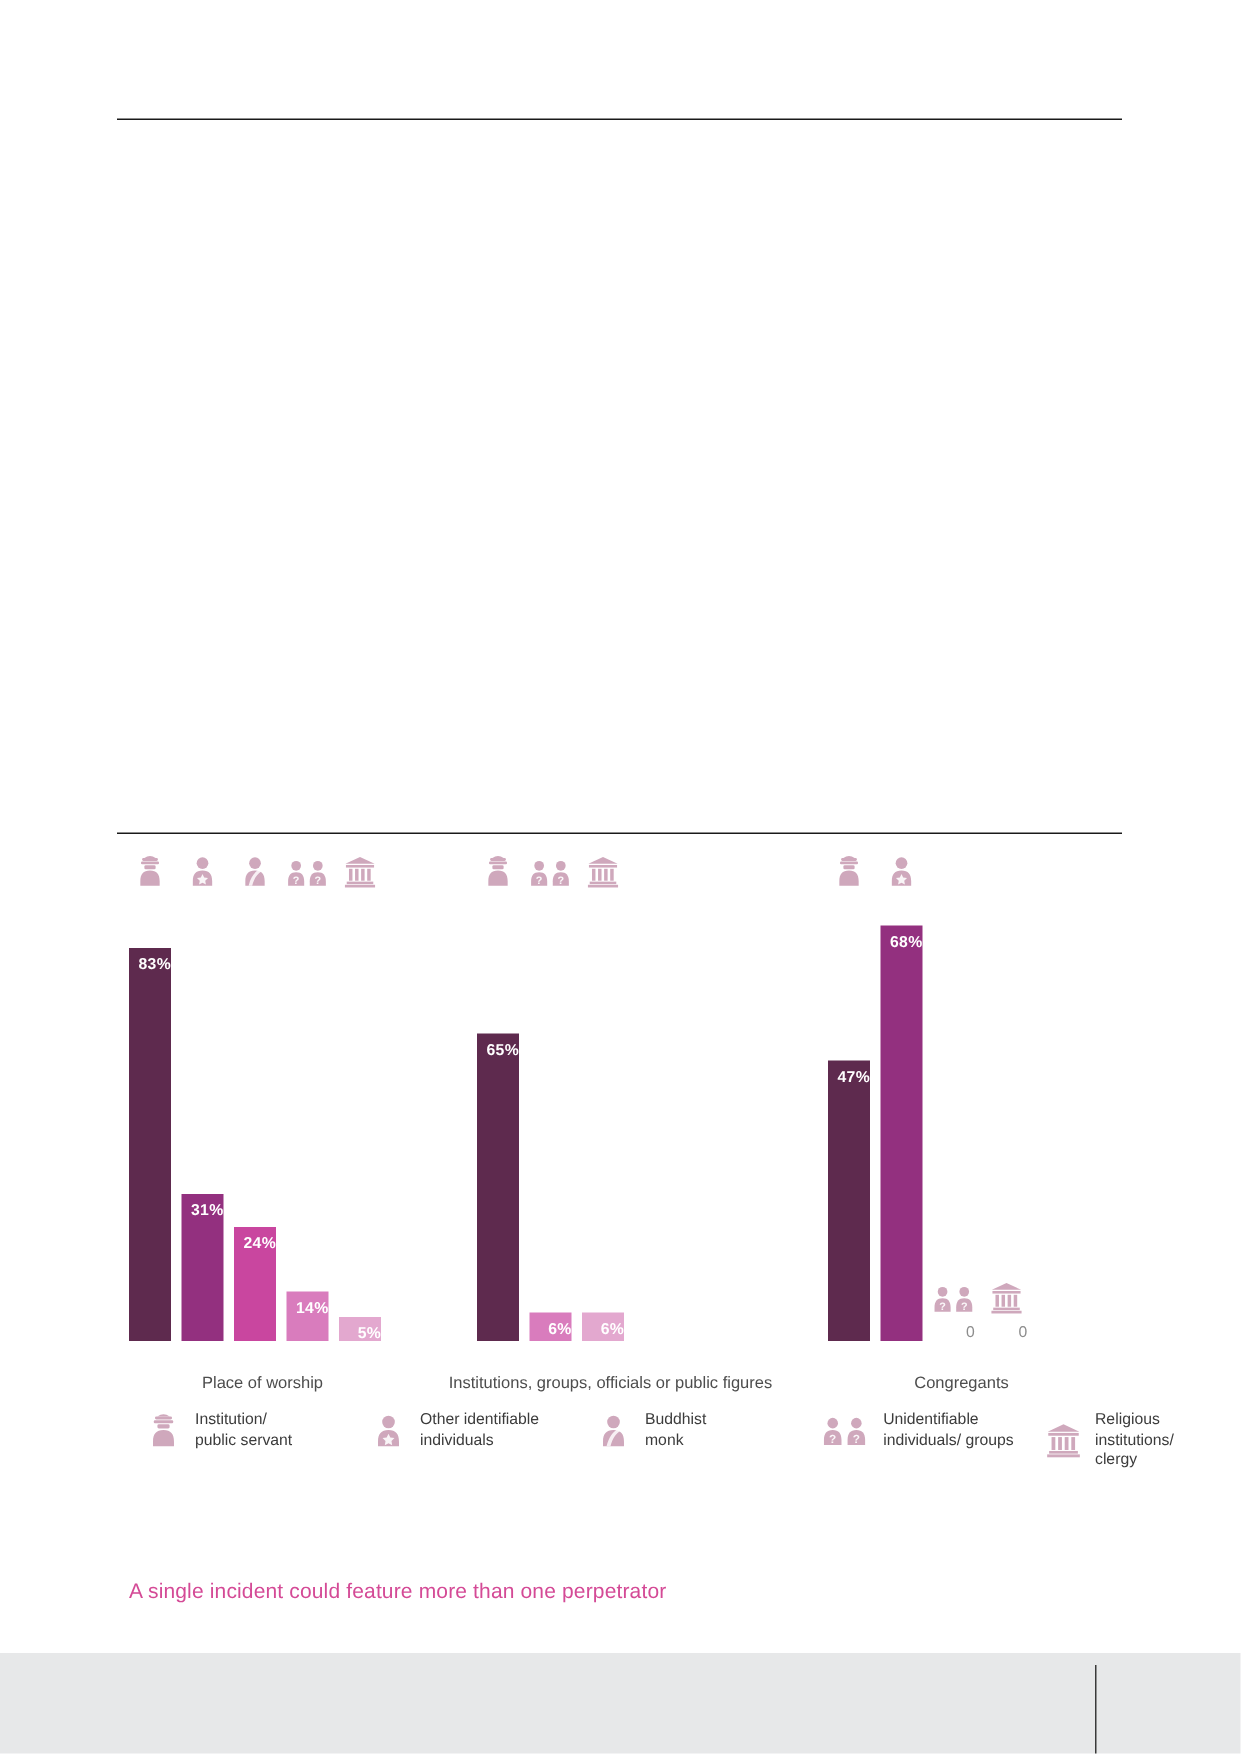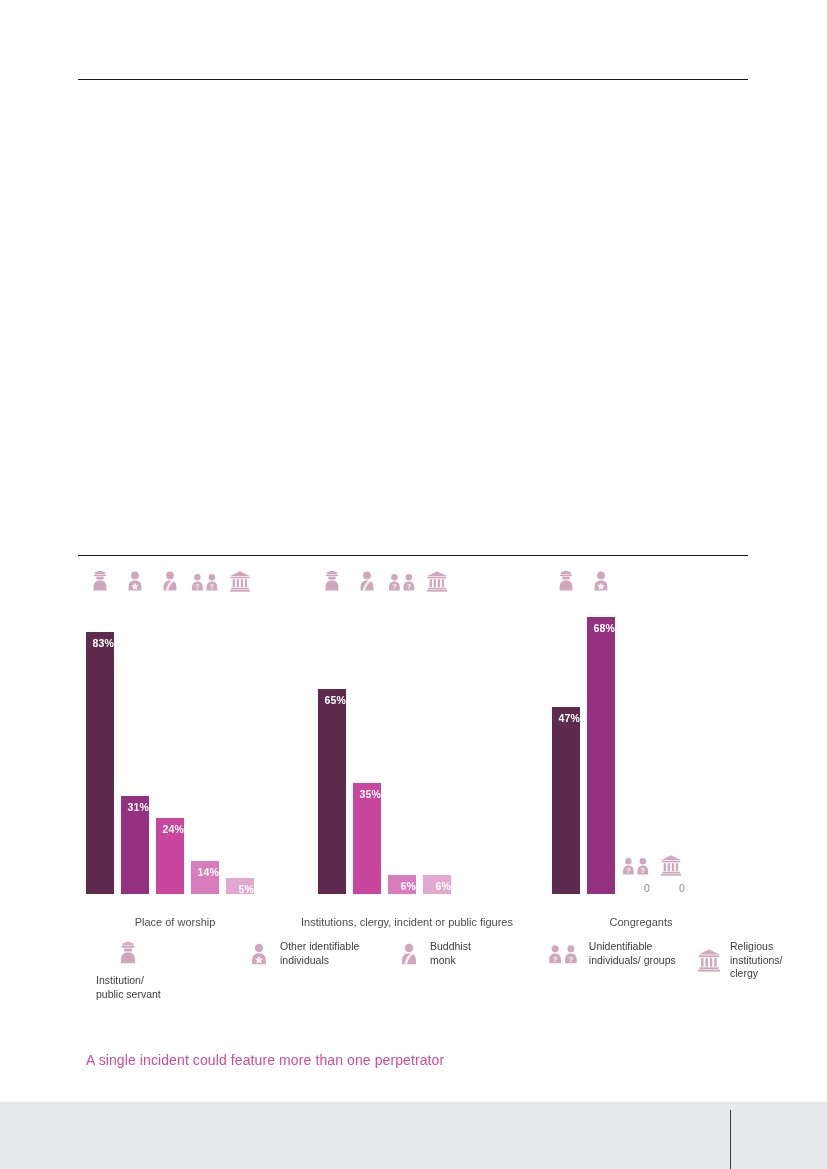--- a/index.html
+++ b/index.html
@@ -249,30 +249,20 @@
         <path d="M11 4 q5-3.4 10 0 z" fill="#cfa8bc"></path>
         <rect x="8" y="7.2" width="16" height="2.4" rx="1" fill="#cfa8bc"></rect>
         <rect x="11" y="10.4" width="10" height="3.6" rx="1.2" fill="#cfa8bc"></rect>
         <path d="M16 15.2 c-6 0-8.6 3.4-8.6 9.4 v4 h17.2 v-4 c0-6-2.6-9.4-8.6-9.4 z" fill="#cfa8bc"></path>
       </svg></span>
             <div class="bar" style="height: 205.4px; background: rgb(94, 42, 78);">
               <span class="bar-value">65%</span>
             </div>
           </div>
           <div class="barcell">
-            <span class="icon-holder"><svg width="24" height="24" viewBox="0 0 32 32">
-        <circle cx="16" cy="8.6" r="5.2" fill="#cfa8bc"></circle>
-        <path d="M16 15.2 c-6 0-8.6 3.4-8.6 9.4 v4 h17.2 v-4 c0-6-2.6-9.4-8.6-9.4 z" fill="#cfa8bc"></path>
-        <path d="M21.6 16.1 c-3.4 2.1-6.4 5.9-8.1 12.5 h-3.2 c1.9-7.9 5.6-12.2 9.3-14.3 z" fill="#ffffff" opacity="0.82"></path>
-      </svg></span>
-            <div class="bar" style="height: 110.6px; background: rgb(201, 70, 159);">
-              <span class="bar-value">35%</span>
-            </div>
-          </div>
-          <div class="barcell">
             <span class="icon-holder"><svg width="31.9" height="22" viewBox="0 0 46 32">
         <circle cx="12" cy="9" r="4.7" fill="#cfa8bc"></circle>
         <path d="M12 15.2 c-5.4 0-7.8 3.2-7.8 8.8 v4.4 h15.6 v-4.4 c0-5.6-2.4-8.8-7.8-8.8 z" fill="#cfa8bc"></path>
         <circle cx="33" cy="9" r="4.7" fill="#cfa8bc"></circle>
         <path d="M33 15.2 c-5.4 0-7.8 3.2-7.8 8.8 v4.4 h15.6 v-4.4 c0-5.6-2.4-8.8-7.8-8.8 z" fill="#cfa8bc"></path>
         <text x="12" y="26.4" font-family="Liberation Sans, sans-serif" font-size="10.5" font-weight="bold" fill="#ffffff" text-anchor="middle" opacity="0.9">?</text>
         <text x="33" y="26.4" font-family="Liberation Sans, sans-serif" font-size="10.5" font-weight="bold" fill="#ffffff" text-anchor="middle" opacity="0.9">?</text>
       </svg></span>
             <div class="bar" style="height: 18.96px; background: rgb(217, 124, 189);">
               <span class="bar-value">6%</span>
@@ -287,21 +277,21 @@
         <rect x="17.0" y="13.6" width="3.1" height="10.6" fill="#cfa8bc"></rect>
         <rect x="22.4" y="13.6" width="3.1" height="10.6" fill="#cfa8bc"></rect>
         <rect x="4.2" y="25.0" width="23.6" height="2.2" fill="#cfa8bc"></rect>
         <rect x="2.6" y="27.8" width="26.8" height="2.4" fill="#cfa8bc"></rect>
       </svg></span>
             <div class="bar" style="height: 18.96px; background: rgb(227, 168, 207);">
               <span class="bar-value">6%</span>
             </div>
           </div>
         </div>
-        <div class="group-label">Institutions, clergy, incident or public figures</div>
+        <div class="group-label">Institutions, groups, officials or public figures</div>
       </div>
       <div class="group" style="left: 474px; width: 178px;">
         <div class="bars">
           <div class="barcell">
             <span class="icon-holder"><svg width="24" height="24" viewBox="0 0 32 32">
         <rect x="9" y="4" width="14" height="2.6" rx="1.2" fill="#cfa8bc"></rect>
         <path d="M11 4 q5-3.4 10 0 z" fill="#cfa8bc"></path>
         <rect x="8" y="7.2" width="16" height="2.4" rx="1" fill="#cfa8bc"></rect>
         <rect x="11" y="10.4" width="10" height="3.6" rx="1.2" fill="#cfa8bc"></rect>
         <path d="M16 15.2 c-6 0-8.6 3.4-8.6 9.4 v4 h17.2 v-4 c0-6-2.6-9.4-8.6-9.4 z" fill="#cfa8bc"></path>
@@ -344,21 +334,21 @@
       </svg></span>
             <div class="bar-value zero-value">0</div>
           </div>
         </div>
         <div class="group-label">Congregants</div>
       </div>
     </div>
 </div>
 
 <div class="legend" id="legend">
-    <div class="legend-item" style="left: 18px; flex-direction: column;">
+    <div class="legend-item" style="left: 18px;">
       <span class="legend-icon"><svg width="26" height="26" viewBox="0 0 32 32">
         <rect x="9" y="4" width="14" height="2.6" rx="1.2" fill="#cfa8bc"></rect>
         <path d="M11 4 q5-3.4 10 0 z" fill="#cfa8bc"></path>
         <rect x="8" y="7.2" width="16" height="2.4" rx="1" fill="#cfa8bc"></rect>
         <rect x="11" y="10.4" width="10" height="3.6" rx="1.2" fill="#cfa8bc"></rect>
         <path d="M16 15.2 c-6 0-8.6 3.4-8.6 9.4 v4 h17.2 v-4 c0-6-2.6-9.4-8.6-9.4 z" fill="#cfa8bc"></path>
       </svg></span>
       <span class="legend-text">Institution/
 public servant</span>
     </div>

